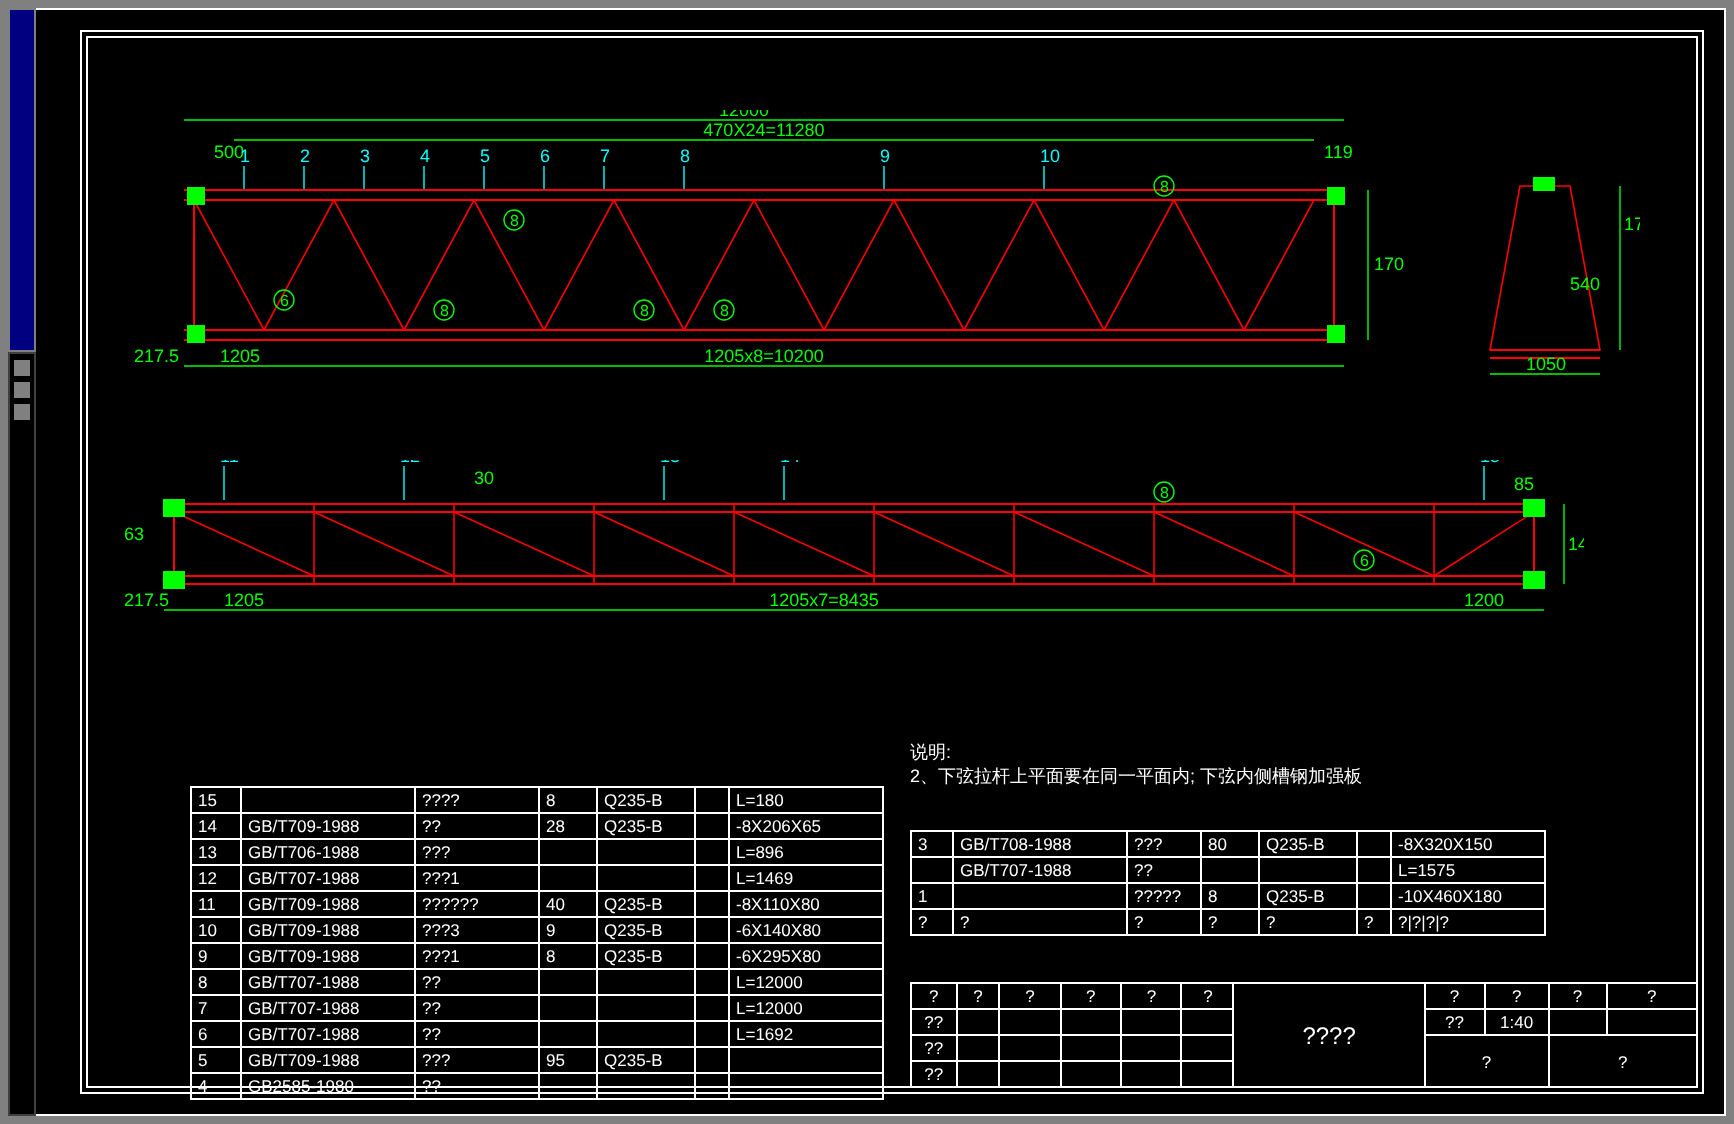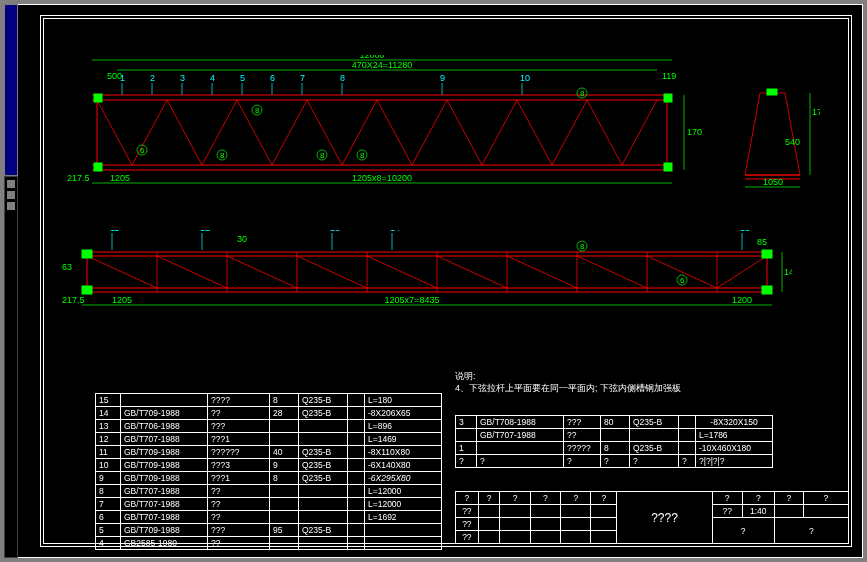--- a/index.html
+++ b/index.html
@@ -209,21 +209,21 @@
     <text class="dim-text" x="0" y="73">217.5</text>
     <text class="dim-text" x="50" y="73">1205</text>
     <text class="dim-text" x="670" y="73">1200</text>
     <line class="dim-line" x1="720" y1="22" x2="720" y2="62"></line>
     <text class="dim-text" x="722" y="45">1400</text>
     <text class="dim-text" x="695" y="15">85</text>
   </svg>
 
   <div class="notes">
     <div>说明:</div>
-    <div>4、下弦拉杆上平面要在同一平面内; 下弦内侧槽钢加强板</div>
+    <div>2、下弦拉杆上平面要在同一平面内; 下弦内侧槽钢加强板</div>
   </div>
 
   <table class="table-main">
     <tbody id="bom-left-body">
         <tr>
           <td style="width: 18px;">15</td>
           <td style="width: 80px;"></td>
           <td style="width: 55px;">????</td>
           <td style="width: 22px;">8</td>
           <td style="width: 42px;">Q235-B</td>
@@ -275,21 +275,21 @@
           <td style="width: 10px;"></td>
           <td style="width: 70px;">-6X140X80</td>
         </tr>
         <tr>
           <td style="width: 18px;">9</td>
           <td style="width: 80px;">GB/T709-1988</td>
           <td style="width: 55px;">???1</td>
           <td style="width: 22px;">8</td>
           <td style="width: 42px;">Q235-B</td>
           <td style="width: 10px;"></td>
-          <td style="width: 70px; font-style: italic;">-6X295X80</td>
+          <td style="width: 70px;">-6X295X80</td>
         </tr>
         <tr>
           <td style="width: 18px;">8</td>
           <td style="width: 80px;">GB/T707-1988</td>
           <td style="width: 55px;">??</td>
           <td style="width: 22px;"></td>
           <td style="width: 42px;"></td>
           <td style="width: 10px;"></td>
           <td style="width: 70px;">L=12000</td>
         </tr>
@@ -334,30 +334,30 @@
 
   <table class="table-right">
     <tbody id="bom-right-body">
         <tr>
           <td style="width: 14px;">3</td>
           <td style="width: 80px;">GB/T708-1988</td>
           <td style="width: 30px;">???</td>
           <td style="width: 22px;">80</td>
           <td style="width: 42px;">Q235-B</td>
           <td style="width: 10px;"></td>
-          <td style="width: 70px; text-align: center;">-8X320X150</td>
+          <td style="width: 70px;">-8X320X150</td>
         </tr>
         <tr>
           <td style="width: 14px;"></td>
           <td style="width: 80px;">GB/T707-1988</td>
           <td style="width: 30px;">??</td>
           <td style="width: 22px;"></td>
           <td style="width: 42px;"></td>
           <td style="width: 10px;"></td>
-          <td style="width: 70px;">L=1786</td>
+          <td style="width: 70px;">L=1575</td>
         </tr>
         <tr>
           <td style="width: 14px;">1</td>
           <td style="width: 80px;"></td>
           <td style="width: 30px;">?????</td>
           <td style="width: 22px;">8</td>
           <td style="width: 42px;">Q235-B</td>
           <td style="width: 10px;"></td>
           <td style="width: 70px;">-10X460X180</td>
         </tr>

